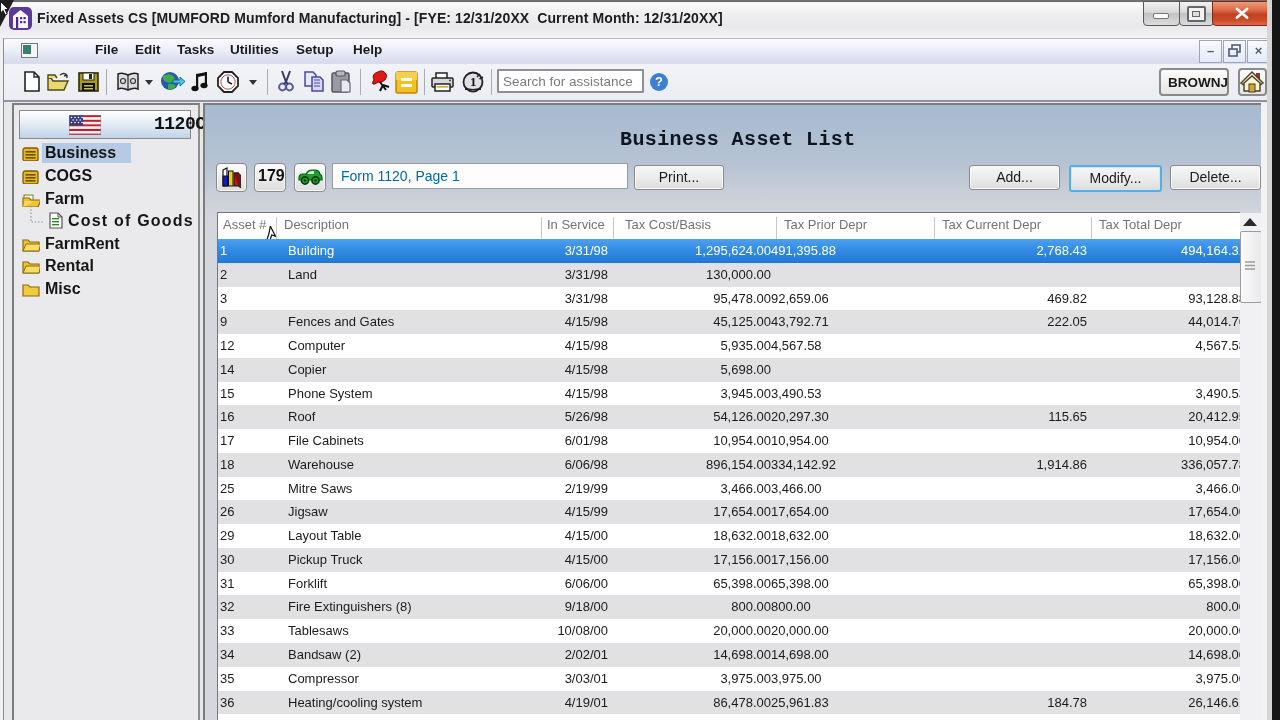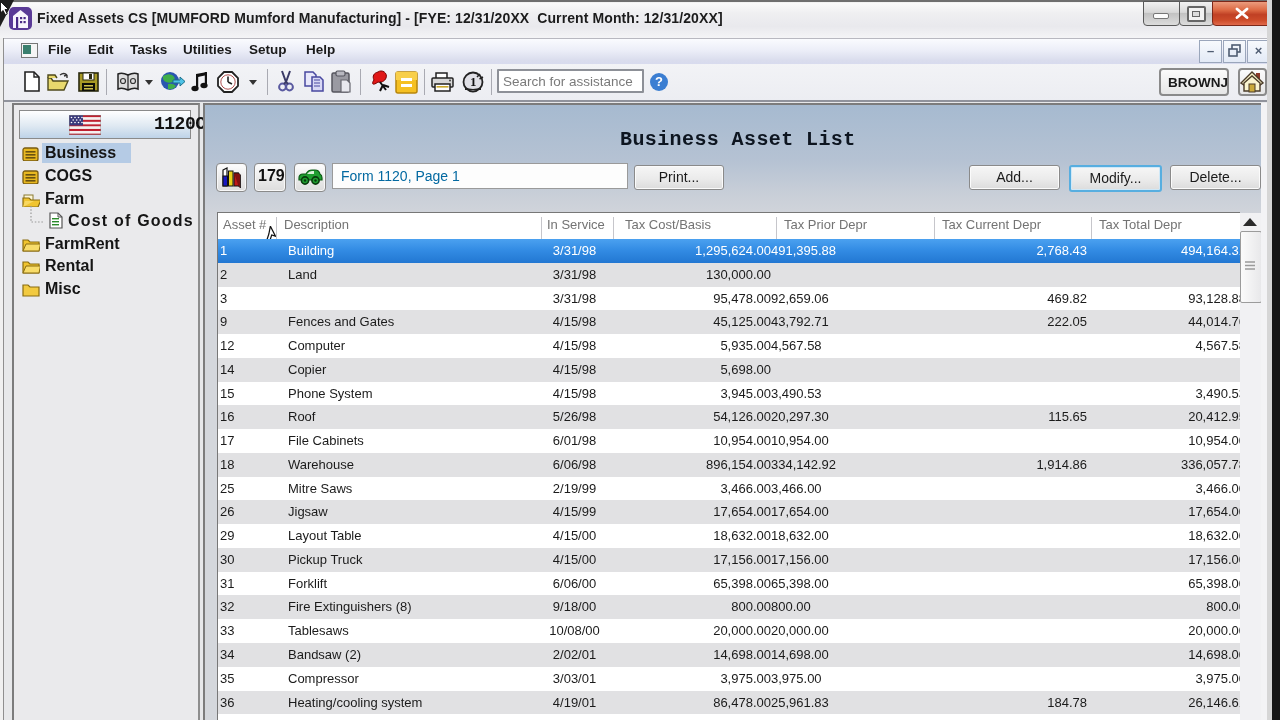--- a/index.html
+++ b/index.html
@@ -6,21 +6,21 @@
   #root{position:relative;width:1280px;height:720px;overflow:hidden;
         font-family:"Liberation Sans",sans-serif;background:#e7e8ea;}
   .abs{position:absolute;}
   
   #titlebar{left:0;top:0;width:1272px;height:38px;
     background:linear-gradient(#6e6e6e 0%,#fbfbfb 7%,#efeff1 35%,#e9e9ed 70%,#f4f4f6 100%);}
   #titletext{left:37px;top:10px;font-size:14px;font-weight:bold;letter-spacing:0.1px;color:#1c1c1c;white-space:nowrap;}
   #menubar{left:4px;top:38px;width:1263px;height:25px;
     background:linear-gradient(#fafbfe 0%,#eceef8 45%,#dadded 85%,#d8dbee 100%);
     border-top:1px solid #b8b8c0;border-bottom:1px solid #a8a8ae;}
-  .menuitem{position:absolute;top:4px;font-size:13.5px;font-weight:bold;color:#1a1a1a;}
+  .menuitem{position:absolute;top:4px;font-size:13.5px;font-weight:bold;color:#1a1a1a;margin-left:47px;}
   #toolbar{left:4px;top:64px;width:1263px;height:36px;
     background:linear-gradient(#f2f3f6,#ecedf2);border-bottom:2px solid #90939c;}
   .tsep{position:absolute;top:5px;width:1px;height:26px;background:#a9aab2;}
   
   #lborder{left:0;width:3px;background:#f0f0f0;border-right:1px solid #8f8f8f;}
   #rstrip{left:1272px;top:0;width:8px;height:720px;background:#161616;}
   #rborder{left:1267px;top:0;width:5px;height:720px;background:#d6d6d6;}
   #topline{left:0;top:0;width:1272px;height:2px;background:#6f6f6f;}
   
   .winbtn{position:absolute;top:1px;height:23px;border:1px solid #595959;}
@@ -56,21 +56,21 @@
   
   #tablewrap{left:217px;top:212px;width:1022px;height:508px;background:#ffffff;
      border-top:1px solid #777;border-left:1px solid #777;overflow:hidden;}
   .trow{position:relative;width:1028px;height:23.77px;white-space:nowrap;}
   .trow div{position:absolute;top:0;height:23.77px;line-height:23.77px;font-size:13px;color:#1b1b1b;}
   .gray{background:#e1e1e3;}
   .sel{background:linear-gradient(#4ba1f0 0%,#338ce4 45%,#2277d2 100%);}
   .sel div{color:#ffffff;}
   .c1{left:2px;width:56px;}
   .c2{left:70px;width:250px;}
-  .c3{left:323px;width:67px;text-align:center;}
+  .c3{left:323px;width:67px;text-align:right;}
   .c4{left:390px;width:163px;text-align:right;}
   .c5{left:553px;width:159px;text-align:left;}
   .c6{left:712px;width:157px;text-align:right;}
   .c7{left:869px;width:159px;text-align:right;}
   #thead{position:relative;width:1022px;height:26px;background:#fff;font-size:13px;color:#737373;}
   #thead div{position:absolute;top:4px;}
   .hsep{position:absolute;top:2px;width:1px;height:22px;background:#c6c6cb;}
   
   #vscroll{left:1240px;top:213px;width:21px;height:507px;background:#f1f1f3;}
   #vthumb{left:1240px;top:231px;width:20px;height:70px;background:linear-gradient(90deg,#fbfbfb,#e8e8ea);

